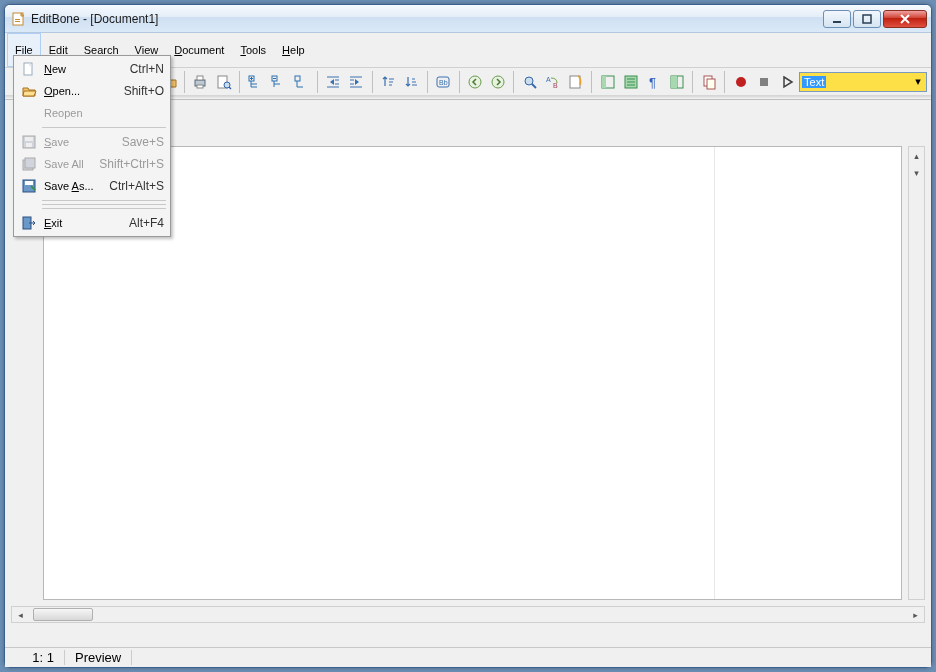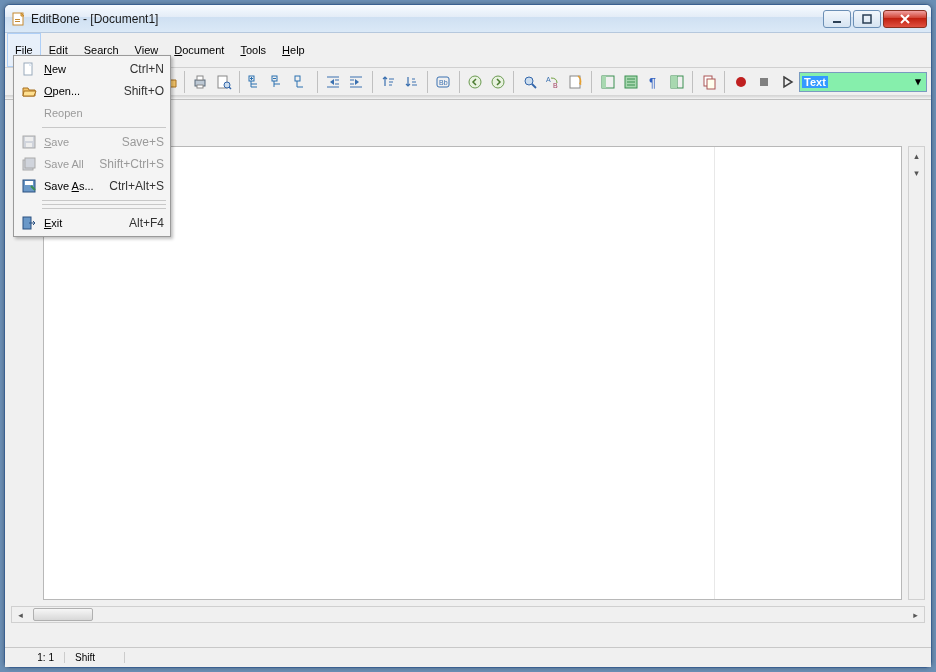--- a/index.html
+++ b/index.html
@@ -96,25 +96,24 @@
 }
 .toolbar-right {
   margin-left: auto;
   display: flex;
   align-items: center;
 }
 .dropdown-field {
   width: 128px;
   height: 20px;
   border: 1px solid #7a9ac0;
-  background: #86efac;
+  background: #fde047;
   display: flex;
   align-items: center;
   padding: 0 2px;
-  font-weight: bold;
 }
 .dropdown-field .sel {
   background: #3399ff;
   color: #fff;
   padding: 0 2px;
   flex: 0 0 auto;
 }
 .dropdown-field .arrow {
   margin-left: auto;
   width: 12px;
@@ -202,21 +201,21 @@
   background: linear-gradient(to bottom, #f6f6f6, #d8d8d8);
   border: 1px solid #b0b0b0;
   border-radius: 2px;
 }
 .statusbar {
   height: 20px;
   border-top: 1px solid #c8c8c8;
   background: #f0f0f0;
   display: flex;
   align-items: center;
-  font-size: 10px;
+  font-size: 13px;
   color: #000;
 }
 .statusbar .cell {
   padding: 0 10px;
   border-right: 1px solid #ccc;
   min-width: 60px;
 }
 
 
 .dropdown-menu {
@@ -521,21 +520,21 @@
         <div class="arrow-l">◂</div>
         <div class="thumb"></div>
         <div style="flex:1"></div>
         <div class="arrow-r">▸</div>
       </div>
     </div>
   </div>
 
   <div class="statusbar">
     <div class="cell" style="text-align:right">1: 1</div>
-    <div class="cell">Shift</div>
+    <div class="cell">Preview</div>
   </div>
 
   <div class="dropdown-menu">
     <div class="menurow">
       <span class="micon">
           <svg width="16" height="16">
             <rect x="3" y="2" width="8" height="12" fill="#fff" stroke="#9ab"></rect>
             <path d="M8 2 L11 5 L8 5 Z" fill="#dde8f4"></path>
           </svg>
         </span>

